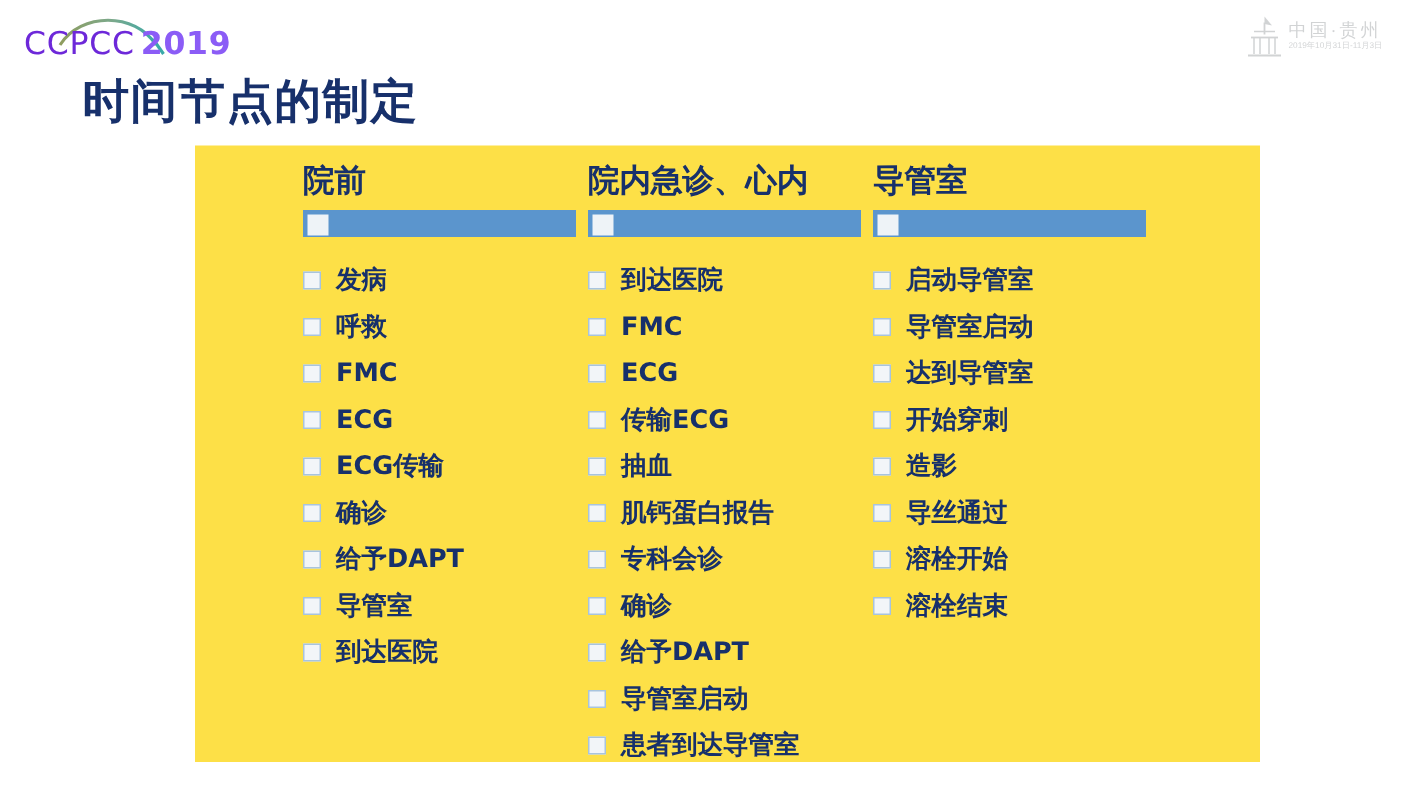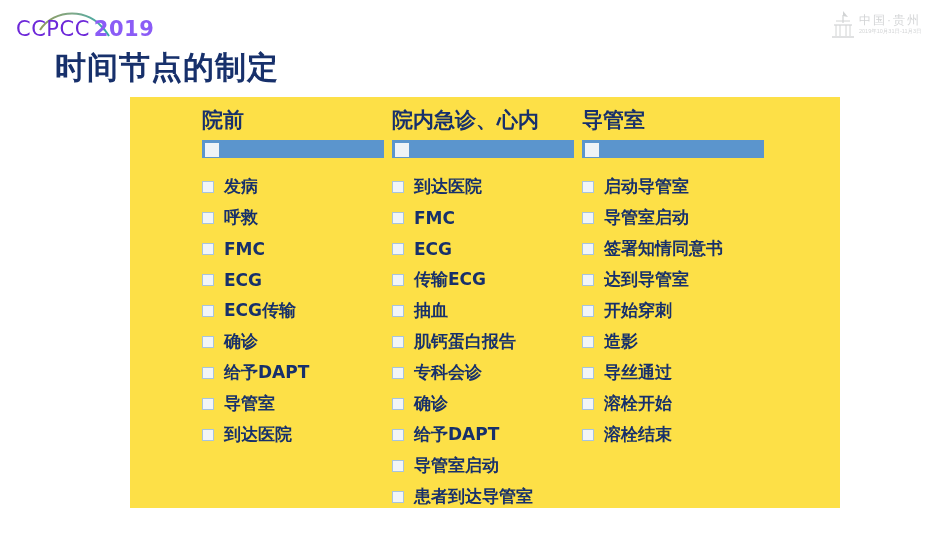--- a/index.html
+++ b/index.html
@@ -333,24 +333,20 @@
         <div class="list-item">
           <span class="item-checkbox"></span>
           <span class="item-label">启动导管室</span>
         </div>
         <div class="list-item">
           <span class="item-checkbox"></span>
           <span class="item-label">导管室启动</span>
         </div>
         <div class="list-item">
           <span class="item-checkbox"></span>
-          <span class="item-label">签署知情同意书</span>
-        </div>
-        <div class="list-item">
-          <span class="item-checkbox"></span>
           <span class="item-label">达到导管室</span>
         </div>
         <div class="list-item">
           <span class="item-checkbox"></span>
           <span class="item-label">开始穿刺</span>
         </div>
         <div class="list-item">
           <span class="item-checkbox"></span>
           <span class="item-label">造影</span>
         </div>

